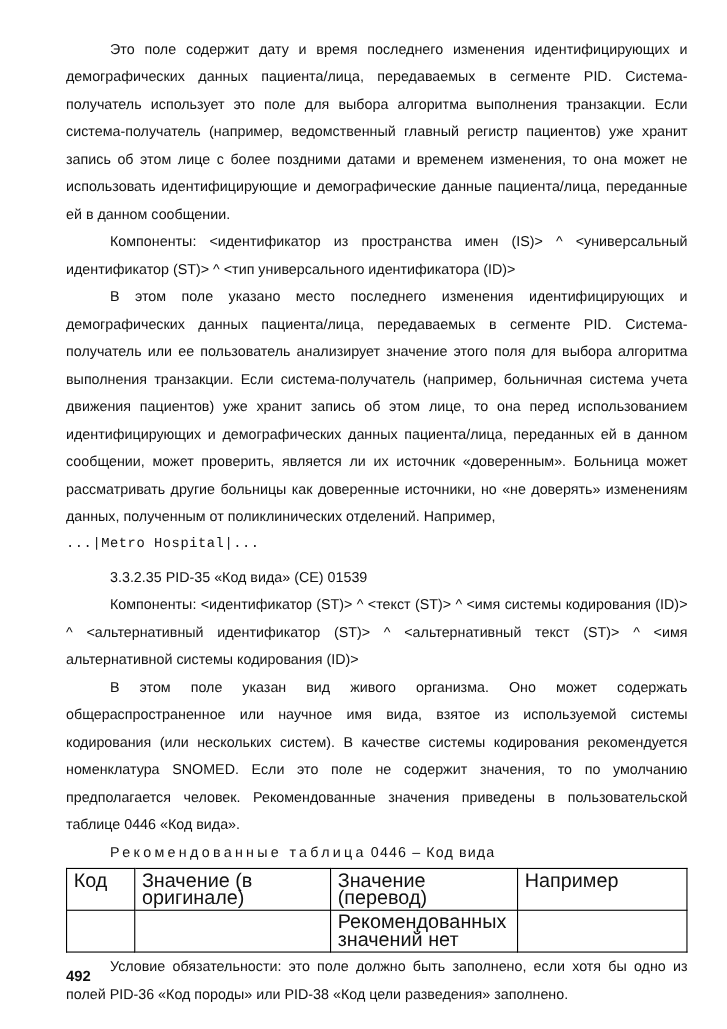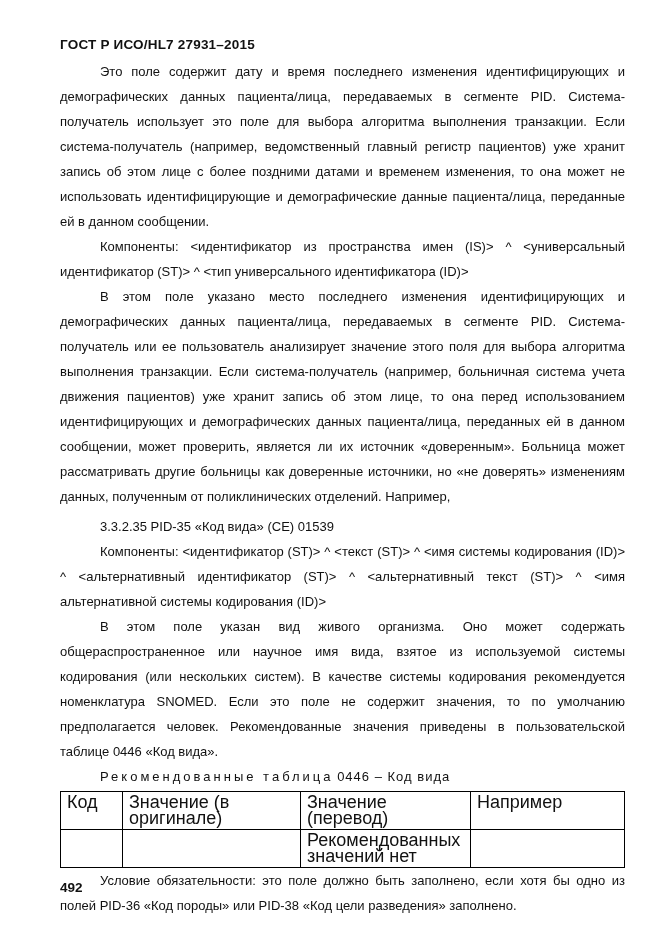--- a/index.html
+++ b/index.html
@@ -75,29 +75,29 @@
     bottom: 40px;
     font-weight: bold;
     font-size: 13.5px;
   }
 </style>
 </head>
 <body>
 
 <div class="page">
 
-  <div class="doc-header">ГОСТ Р ИСО/HL7 27931–2015</div>
 
   <p class="para">Это поле содержит дату и время последнего изменения идентифицирующих и демографических данных пациента/лица, передаваемых в сегменте PID. Система-получатель использует это поле для выбора алгоритма выполнения транзакции. Если система-получатель (например, ведомственный главный регистр пациентов) уже хранит запись об этом лице с более поздними датами и временем изменения, то она может не использовать идентифицирующие и демографические данные пациента/лица, переданные ей в данном сообщении.</p>
 
 
   <p class="para">Компоненты: &lt;идентификатор из пространства имен (IS)&gt; ^ &lt;универсальный идентификатор (ST)&gt; ^ &lt;тип универсального идентификатора (ID)&gt;</p>
 
   <p class="para">В этом поле указано место последнего изменения идентифицирующих и демографических данных пациента/лица, передаваемых в сегменте PID. Система-получатель или ее пользователь анализирует значение этого поля для выбора алгоритма выполнения транзакции. Если система-получатель (например, больничная система учета движения пациентов) уже хранит запись об этом лице, то она перед использованием идентифицирующих и демографических данных пациента/лица, переданных ей в данном сообщении, может проверить, является ли их источник «доверенным». Больница может рассматривать другие больницы как доверенные источники, но «не доверять» изменениям данных, полученным от поликлинических отделений. Например,</p>
 
+  <div class="code-line">...|Metro Hospital|...</div>
 
   <p class="heading spaced-before">3.3.2.35 PID-35 «Код вида» (CE) 01539</p>
 
   <p class="para">Компоненты: &lt;идентификатор (ST)&gt; ^ &lt;текст (ST)&gt; ^ &lt;имя системы кодирования (ID)&gt; ^ &lt;альтернативный идентификатор (ST)&gt; ^ &lt;альтернативный текст (ST)&gt; ^ &lt;имя альтернативной системы кодирования (ID)&gt;</p>
 
   <p class="para">В этом поле указан вид живого организма. Оно может содержать общераспространенное или научное имя вида, взятое из используемой системы кодирования (или нескольких систем). В качестве системы кодирования рекомендуется номенклатура SNOMED. Если это поле не содержит значения, то по умолчанию предполагается человек. Рекомендованные значения приведены в пользовательской таблице 0446 «Код вида».</p>
 
   <div class="table-caption">
     <span class="caption-name">Рекомендованные таблица</span>
     <span class="caption-rest">0446 – Код вида</span>

